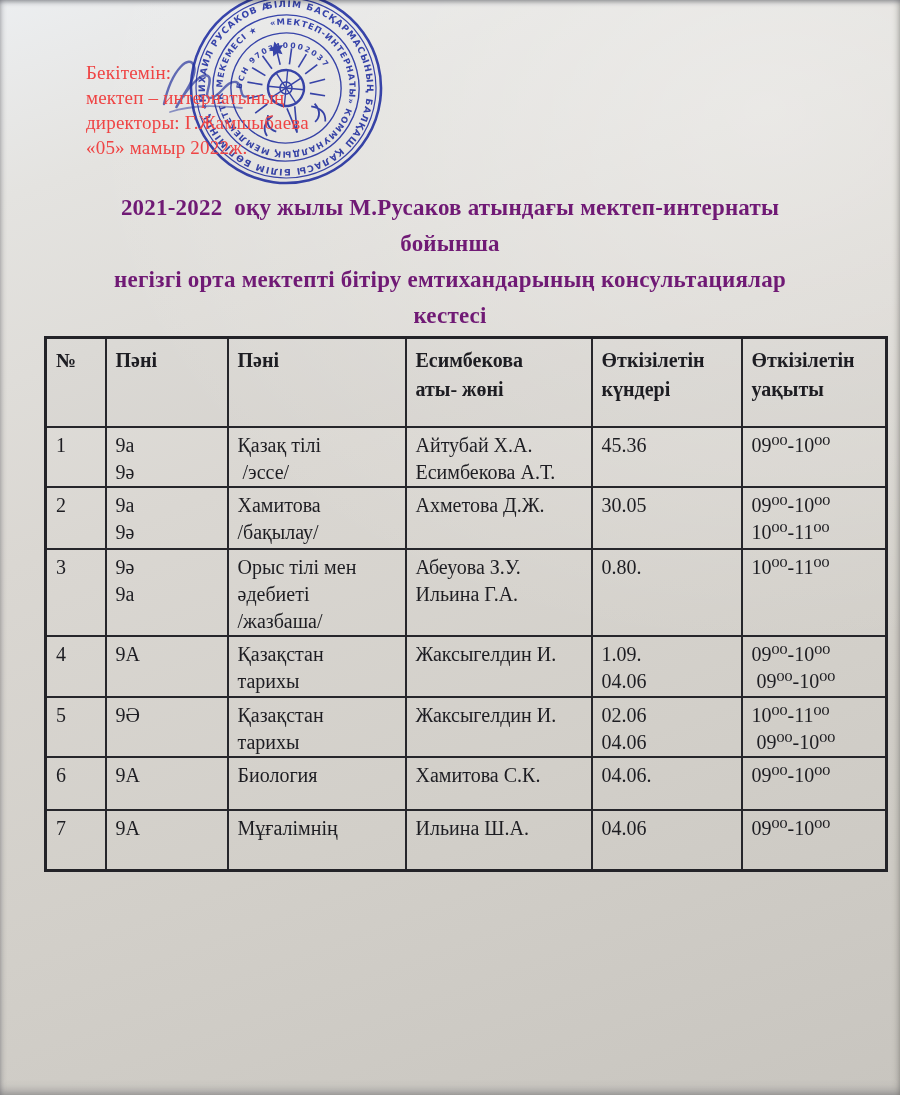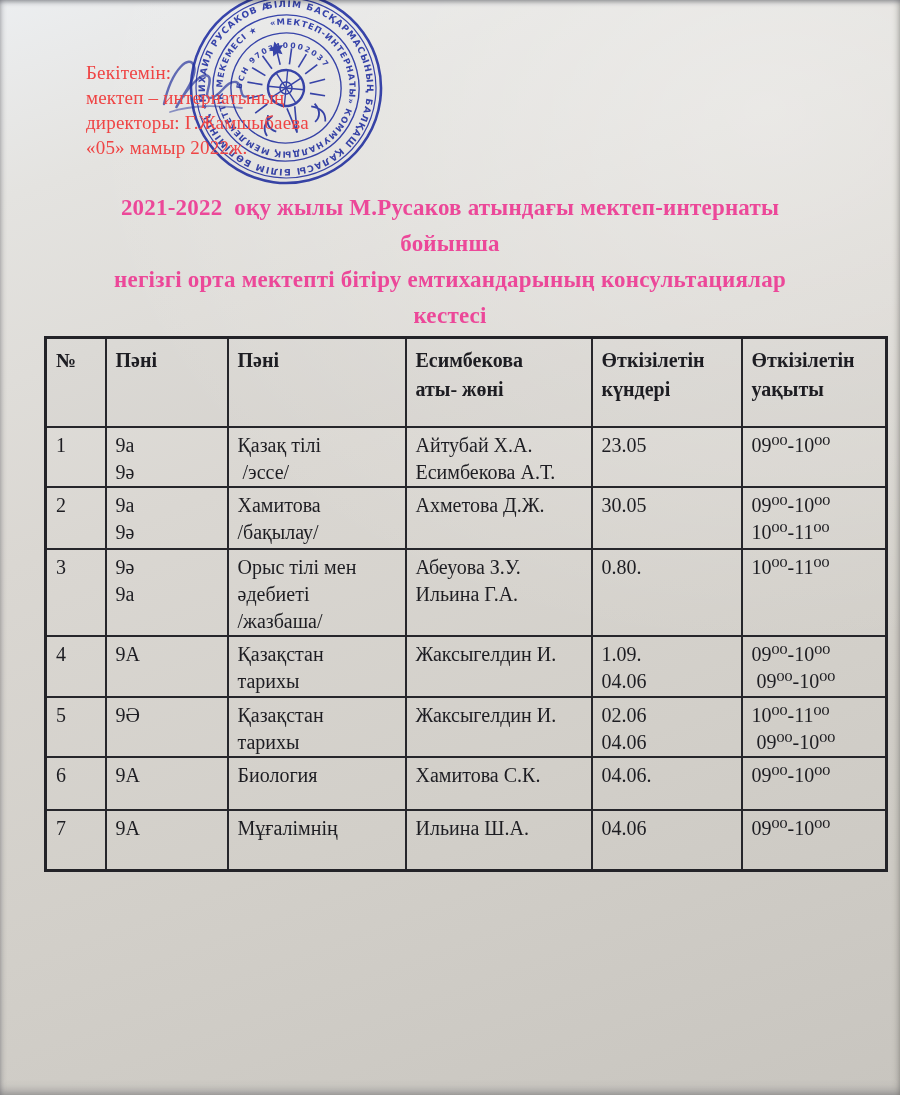--- a/index.html
+++ b/index.html
@@ -22,21 +22,21 @@
     position:absolute;left:86px;top:60px;
     font-size:19px;line-height:25px;color:#ef4444;
     white-space:pre-wrap;letter-spacing:.2px;
   }
   .signature-svg{position:absolute;left:150px;top:46px;opacity:.8;}
   .stamp{position:absolute;left:186px;top:-12px;width:200px;height:200px;
     transform:rotate(-14deg);opacity:.92;mix-blend-mode:multiply;}
   .title-block{
     position:absolute;left:0;top:190px;width:900px;
     text-align:center;font-weight:bold;font-size:23px;line-height:36px;
-    color:#ec4899;white-space:pre-wrap;letter-spacing:.2px;
+    color:#701a75;white-space:pre-wrap;letter-spacing:.2px;
   }
   table.schedule{
     position:absolute;left:44px;top:336px;width:841px;
     border-collapse:collapse;table-layout:fixed;
     color:#1d1d22;
   }
   table.schedule th,table.schedule td{
     border:2px solid #26262b;vertical-align:top;text-align:left;
     padding:4px 8px 0 9px;white-space:pre-wrap;overflow:hidden;
   }
@@ -154,21 +154,21 @@
   </thead>
   <tbody>
     <tr>
       <td>1</td>
       <td>9а
 9ә</td>
       <td>Қазақ тілі
  /эссе/</td>
       <td>Айтубай Х.А.
 Есимбекова А.Т.</td>
-      <td>23.05</td>
+      <td>45.36</td>
       <td>09⁰⁰-10⁰⁰</td>
     </tr>
     <tr>
       <td>2</td>
       <td>9а
 9ә</td>
       <td>Хамитова
 /бақылау/</td>
       <td>Ахметова Д.Ж.</td>
       <td>30.05</td>

